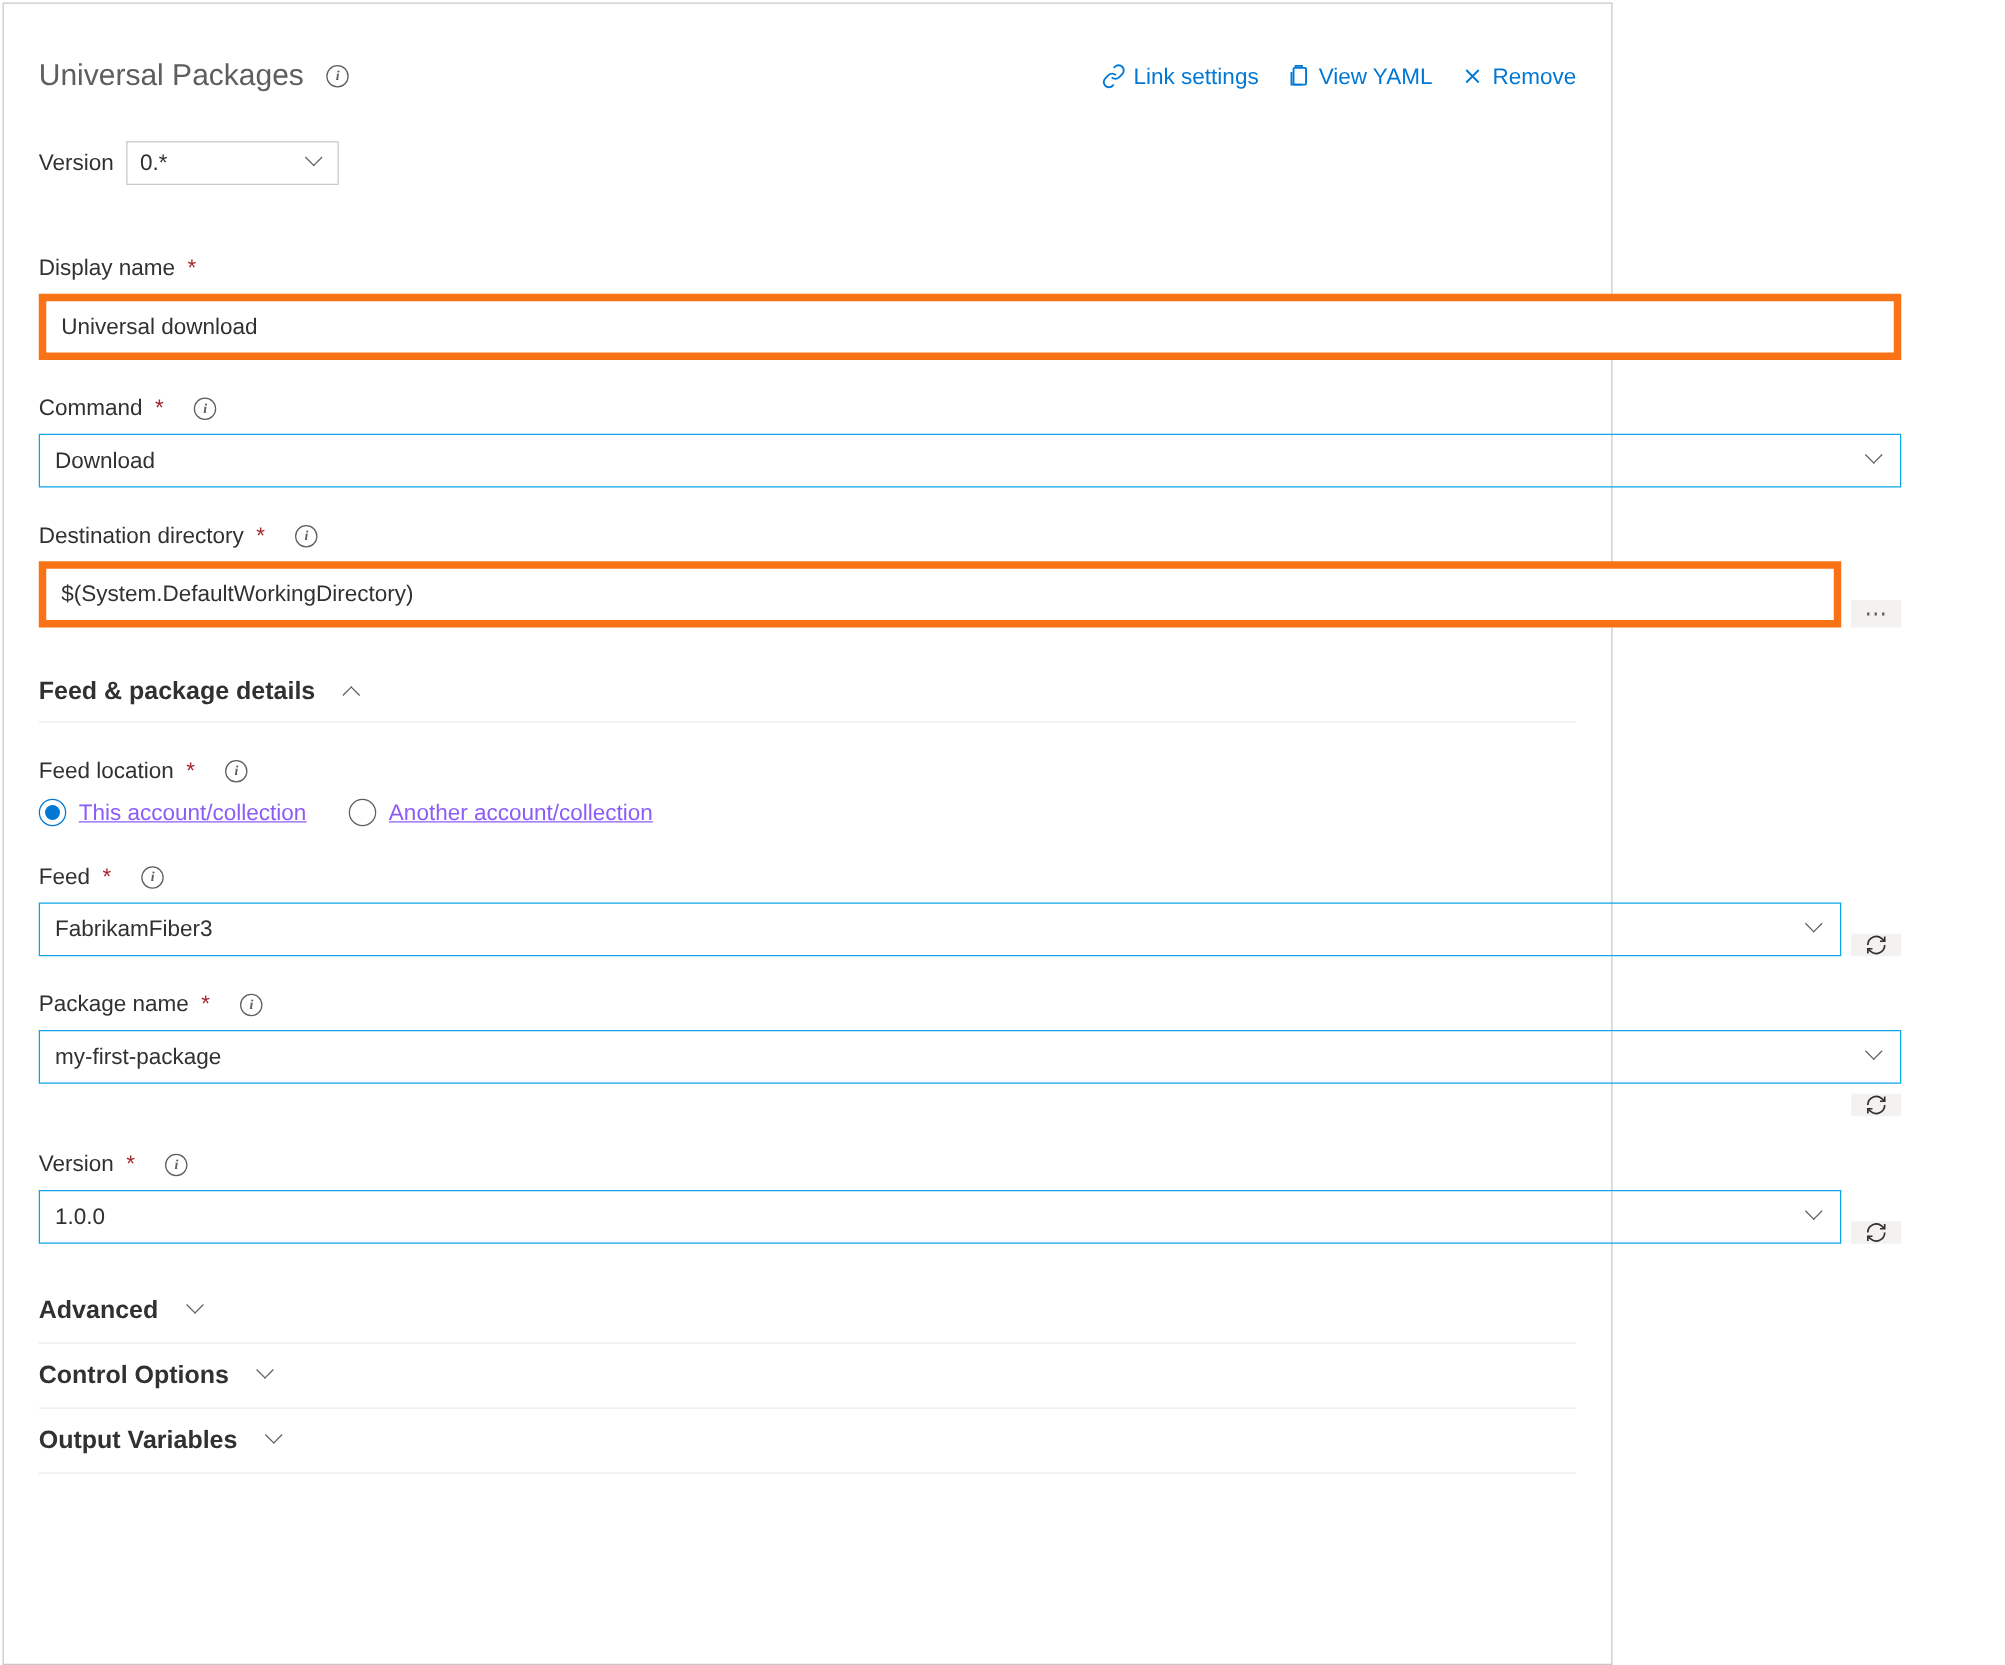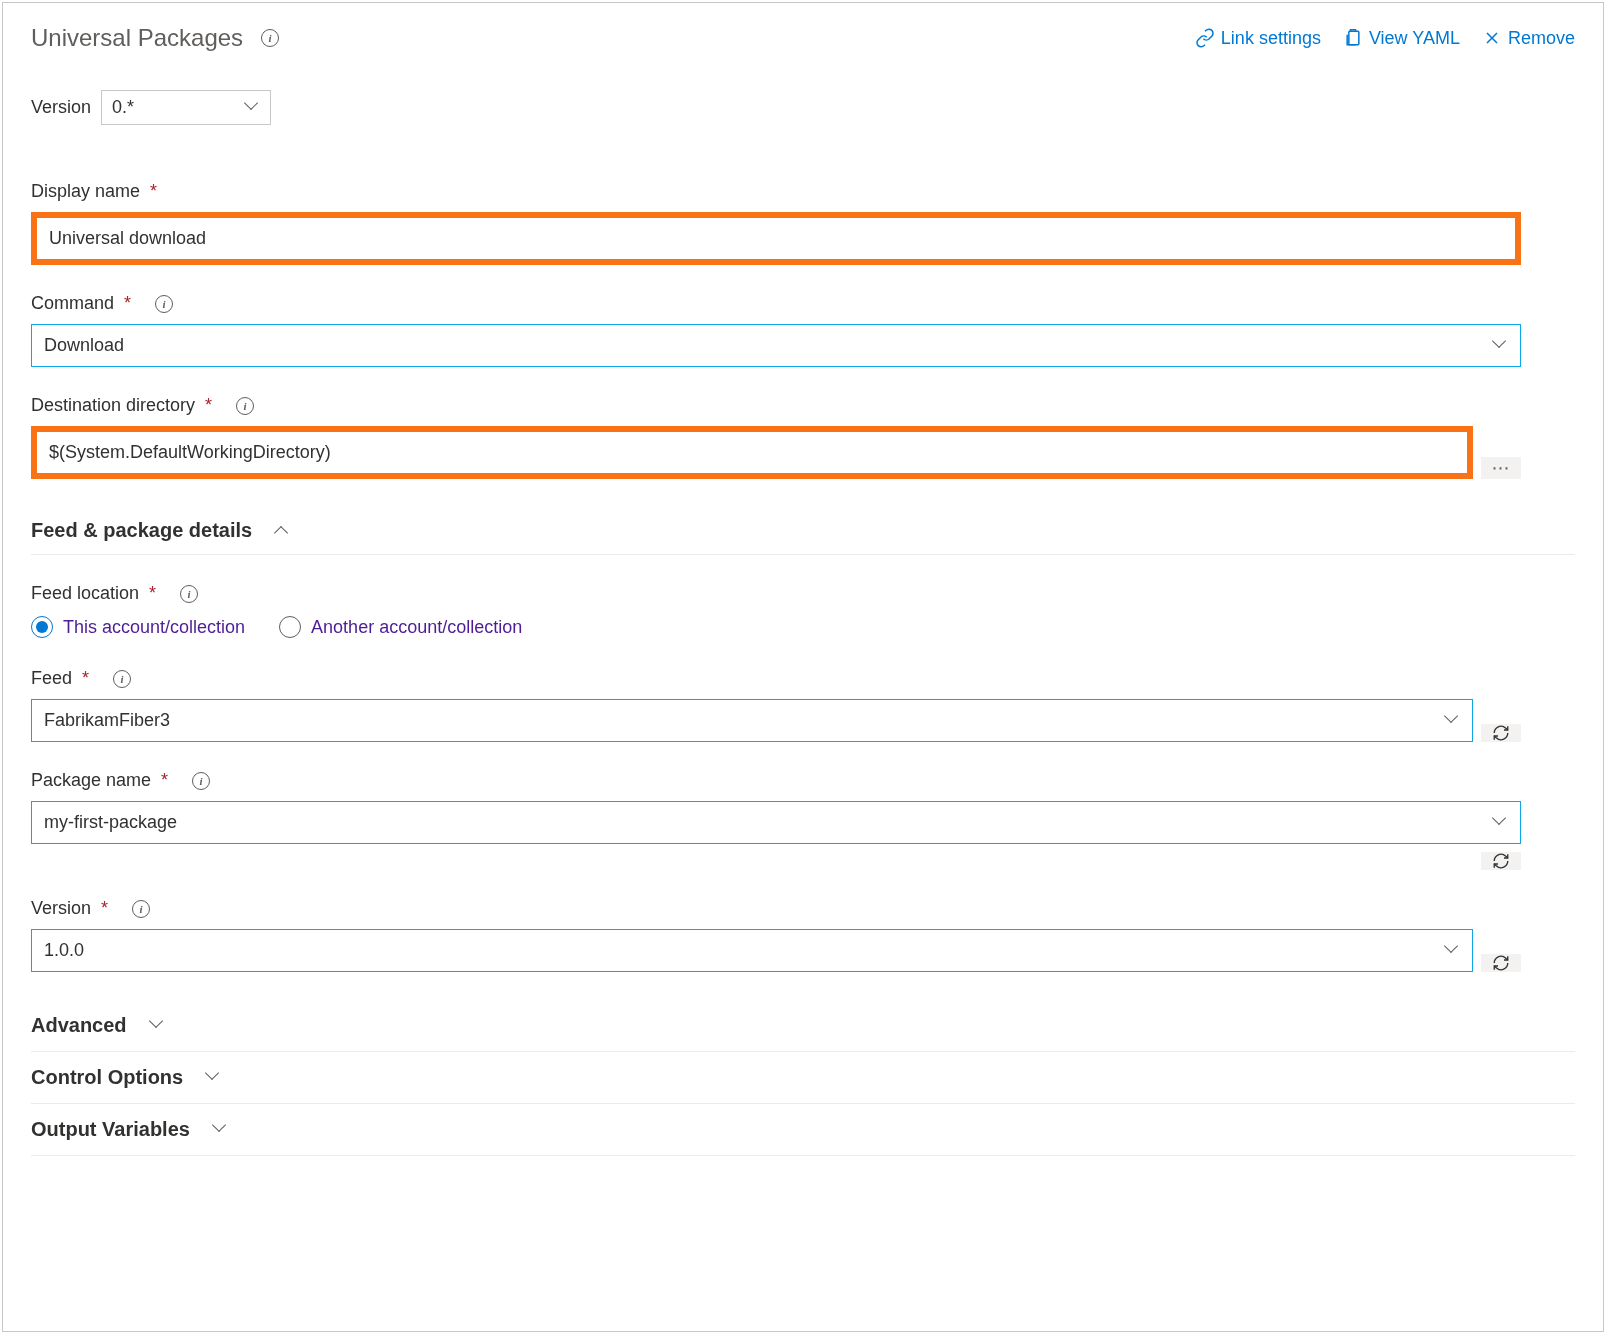--- a/index.html
+++ b/index.html
@@ -4,22 +4,22 @@
   <style>
     * { box-sizing: border-box; margin: 0; padding: 0; }
     body {
       font-family: 'Segoe UI', -apple-system, BlinkMacSystemFont, sans-serif;
       background: #fff;
       color: #323130;
       padding: 2px;
     }
     .container {
       border: 1px solid #c8c8c8;
-      padding: 21px 28px;
-      width: 1602px;
+      padding: 44px 28px;
+      width: 1288px;
       min-height: 1330px;
     }
     .header {
       display: flex;
       justify-content: space-between;
       align-items: center;
       margin-bottom: 38px;
     }
     .title-area {
       display: flex;
@@ -161,21 +161,21 @@
       justify-content: center;
     }
     .radio.selected { border-color: #0078d4; }
     .radio.selected::after {
       content: '';
       width: 12px;
       height: 12px;
       background: #0078d4;
       border-radius: 50%;
     }
-    .radio-label { font-size: 18px; color: #4c1d95; }
+    .radio-label { font-size: 18px; color: #8b5cf6; text-decoration: underline; }
     .refresh-icon svg { width: 18px; height: 18px; }
     .wide-input { width: 1490px; }
   </style>
 </head>
 <body>
 
 <div class="container">
 
   <div class="header">
     <div class="title-area">

